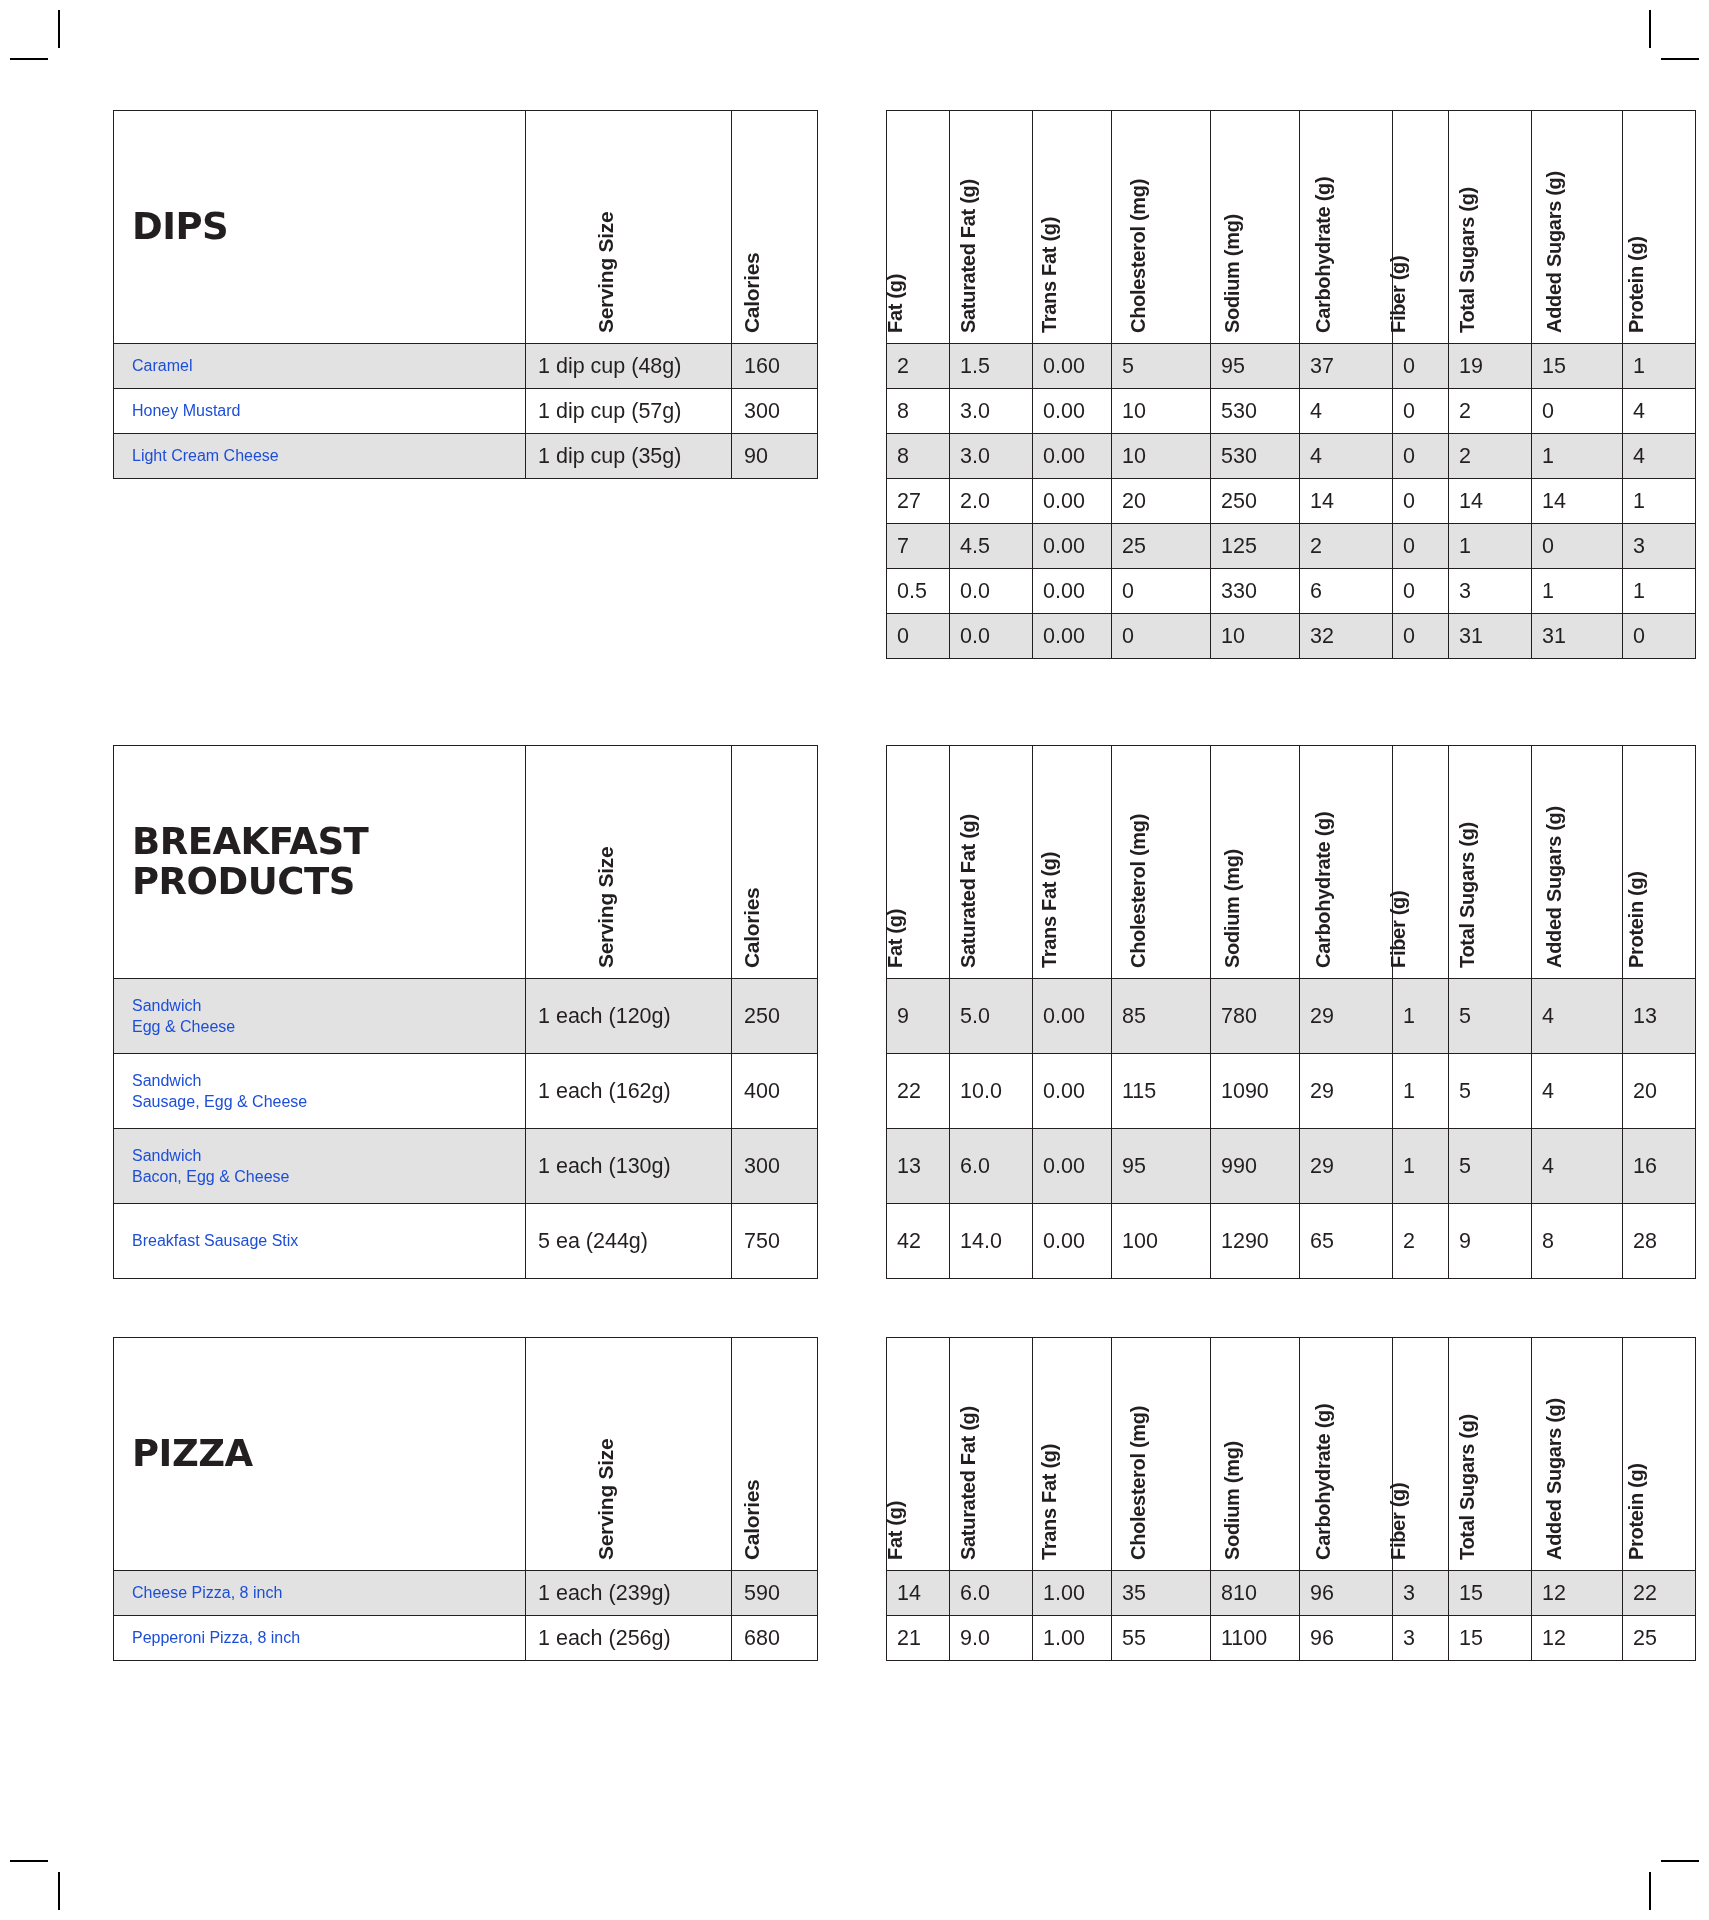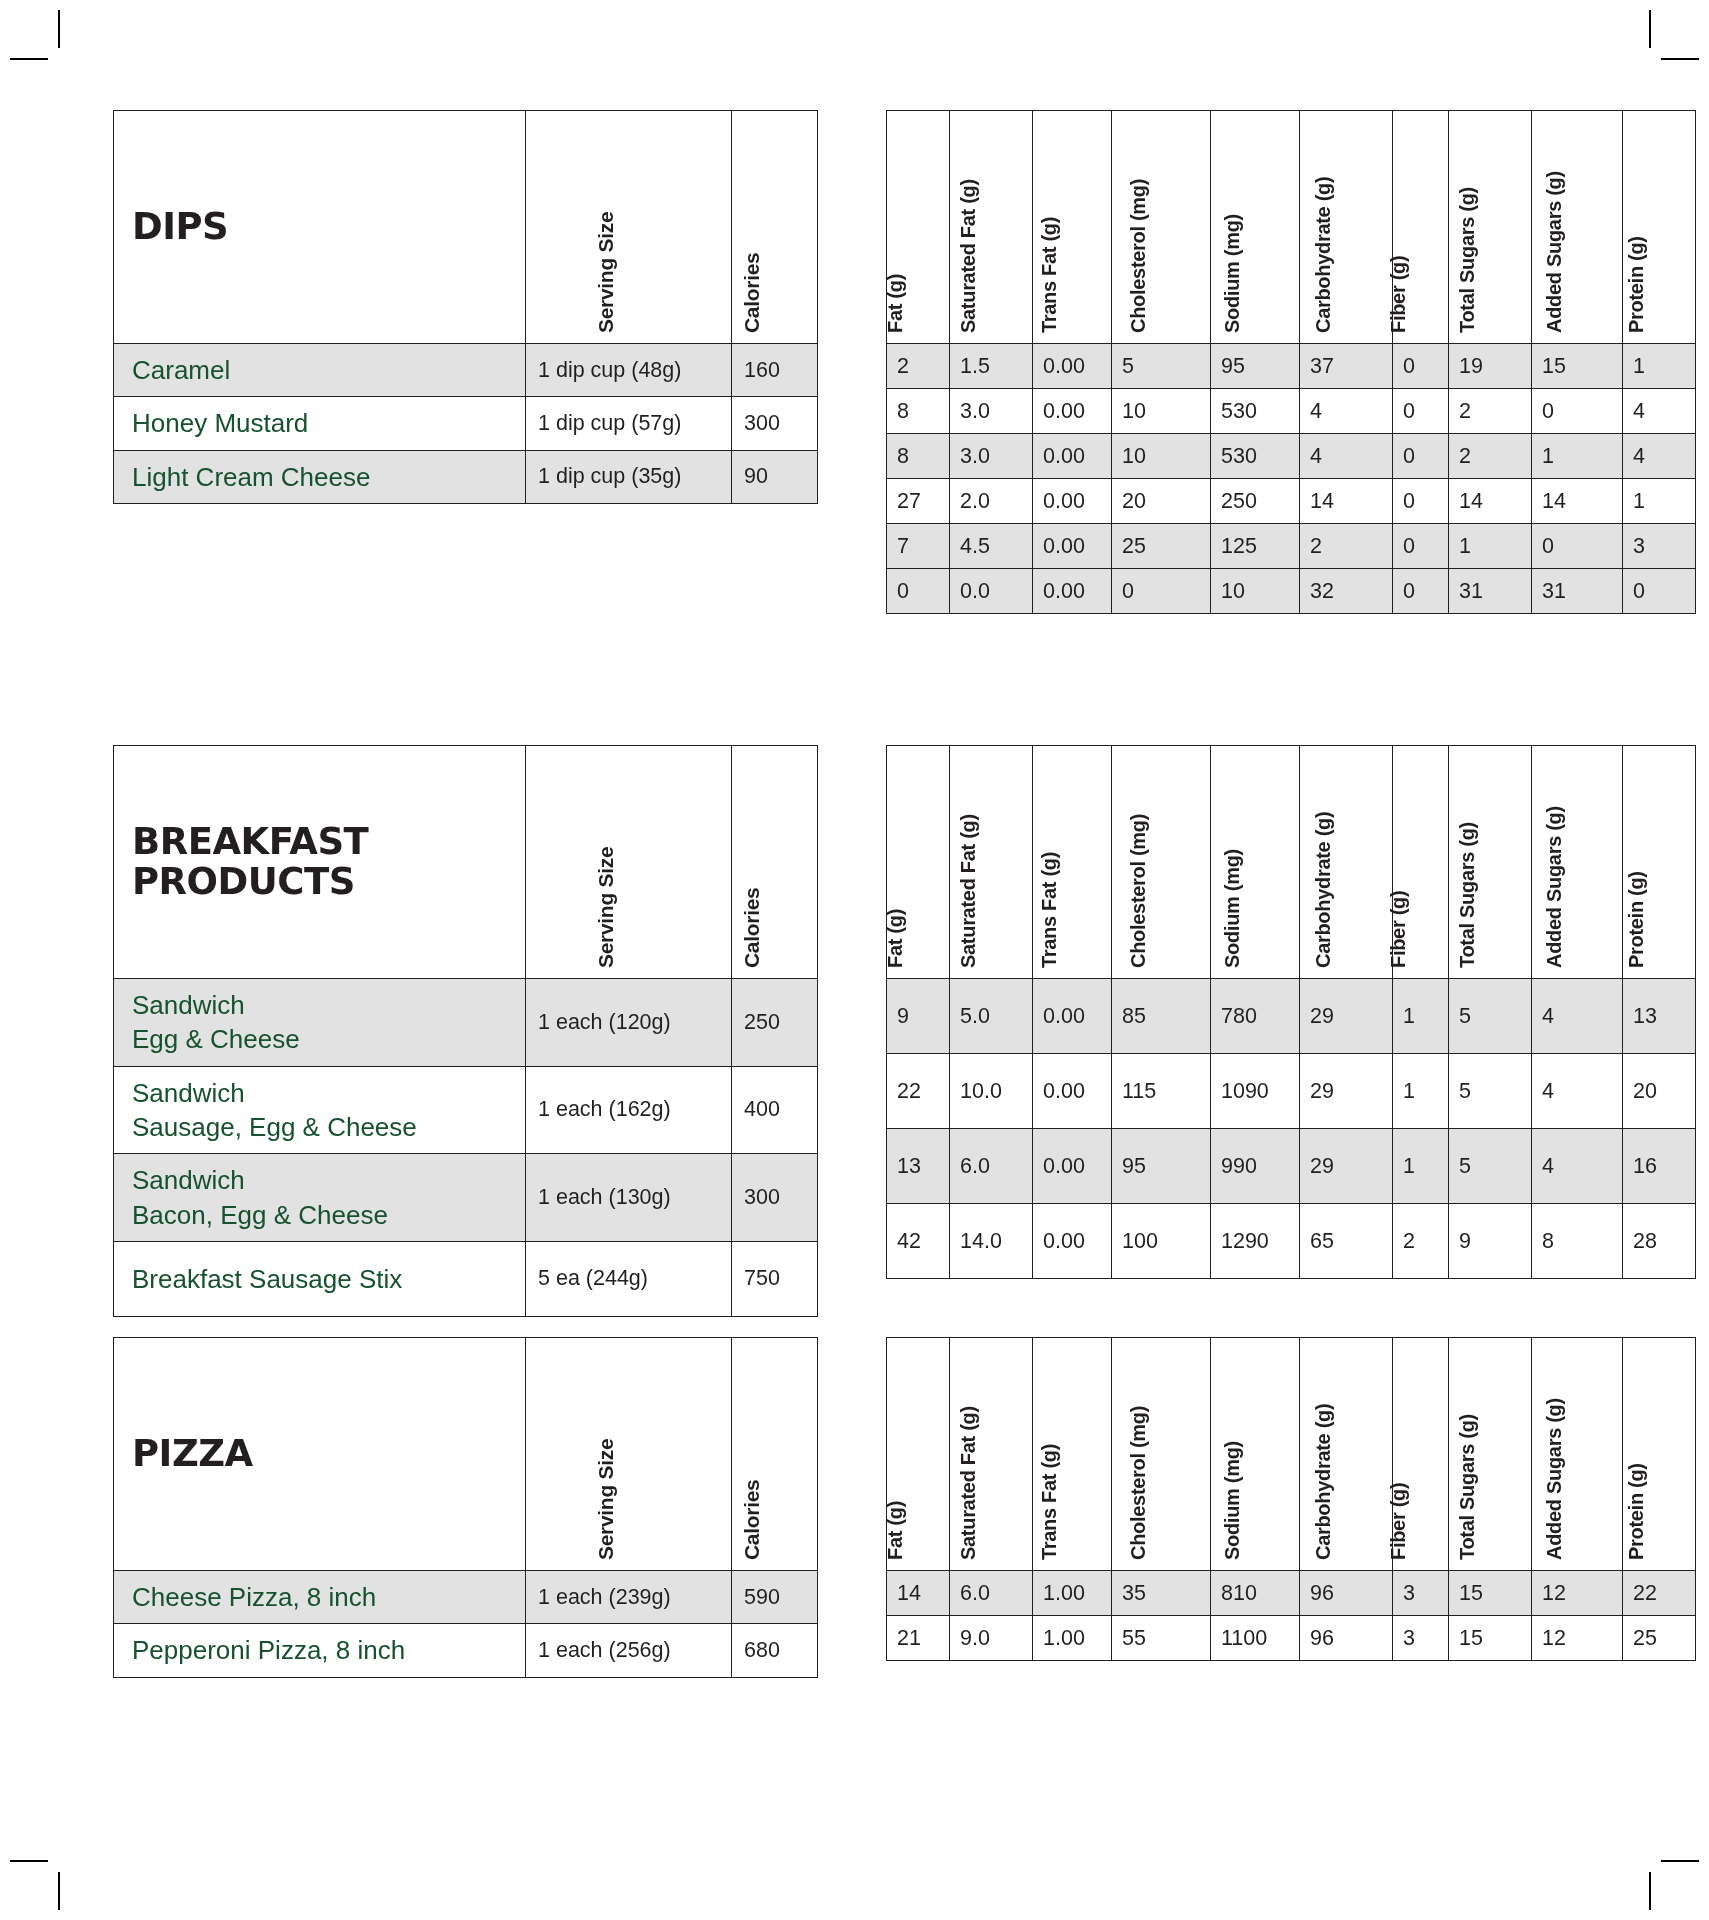--- a/index.html
+++ b/index.html
@@ -81,25 +81,25 @@
     transform: rotate(-90deg);
     white-space: nowrap;
     font-size: 21px;
     font-weight: bold;
     letter-spacing: -0.3px;
     color: #231f20;
     margin-left: -11px;
   }
   .left-table td.name {
     padding: 9px 0 9px 18px;
-    font-size: 26px;
+    font-size: 16px;
     line-height: 1.32;
     height: 47px;
     box-sizing: border-box;
-    color: #14532d;
+    color: #1d4ed8;
   }
   .left-table td.serv {
     padding-left: 12px;
     font-size: 21.5px;
     color: #231f20;
   }
   .left-table td.cal {
     padding-left: 12px;
     font-size: 21.5px;
     color: #231f20;
@@ -255,20 +255,32 @@
               <td class="num" style="height:45px">7</td>
               <td class="num" style="height:45px">4.5</td>
               <td class="num" style="height:45px">0.00</td>
               <td class="num" style="height:45px">25</td>
               <td class="num" style="height:45px">125</td>
               <td class="num" style="height:45px">2</td>
               <td class="num" style="height:45px">0</td>
               <td class="num" style="height:45px">1</td>
               <td class="num" style="height:45px">0</td>
               <td class="num" style="height:45px">3</td>
+            </tr>
+            <tr>
+              <td class="num" style="height:45px">0.5</td>
+              <td class="num" style="height:45px">0.0</td>
+              <td class="num" style="height:45px">0.00</td>
+              <td class="num" style="height:45px">0</td>
+              <td class="num" style="height:45px">330</td>
+              <td class="num" style="height:45px">6</td>
+              <td class="num" style="height:45px">0</td>
+              <td class="num" style="height:45px">3</td>
+              <td class="num" style="height:45px">1</td>
+              <td class="num" style="height:45px">1</td>
             </tr>
             <tr class="shade">
               <td class="num" style="height:45px">0</td>
               <td class="num" style="height:45px">0.0</td>
               <td class="num" style="height:45px">0.00</td>
               <td class="num" style="height:45px">0</td>
               <td class="num" style="height:45px">10</td>
               <td class="num" style="height:45px">32</td>
               <td class="num" style="height:45px">0</td>
               <td class="num" style="height:45px">31</td>

